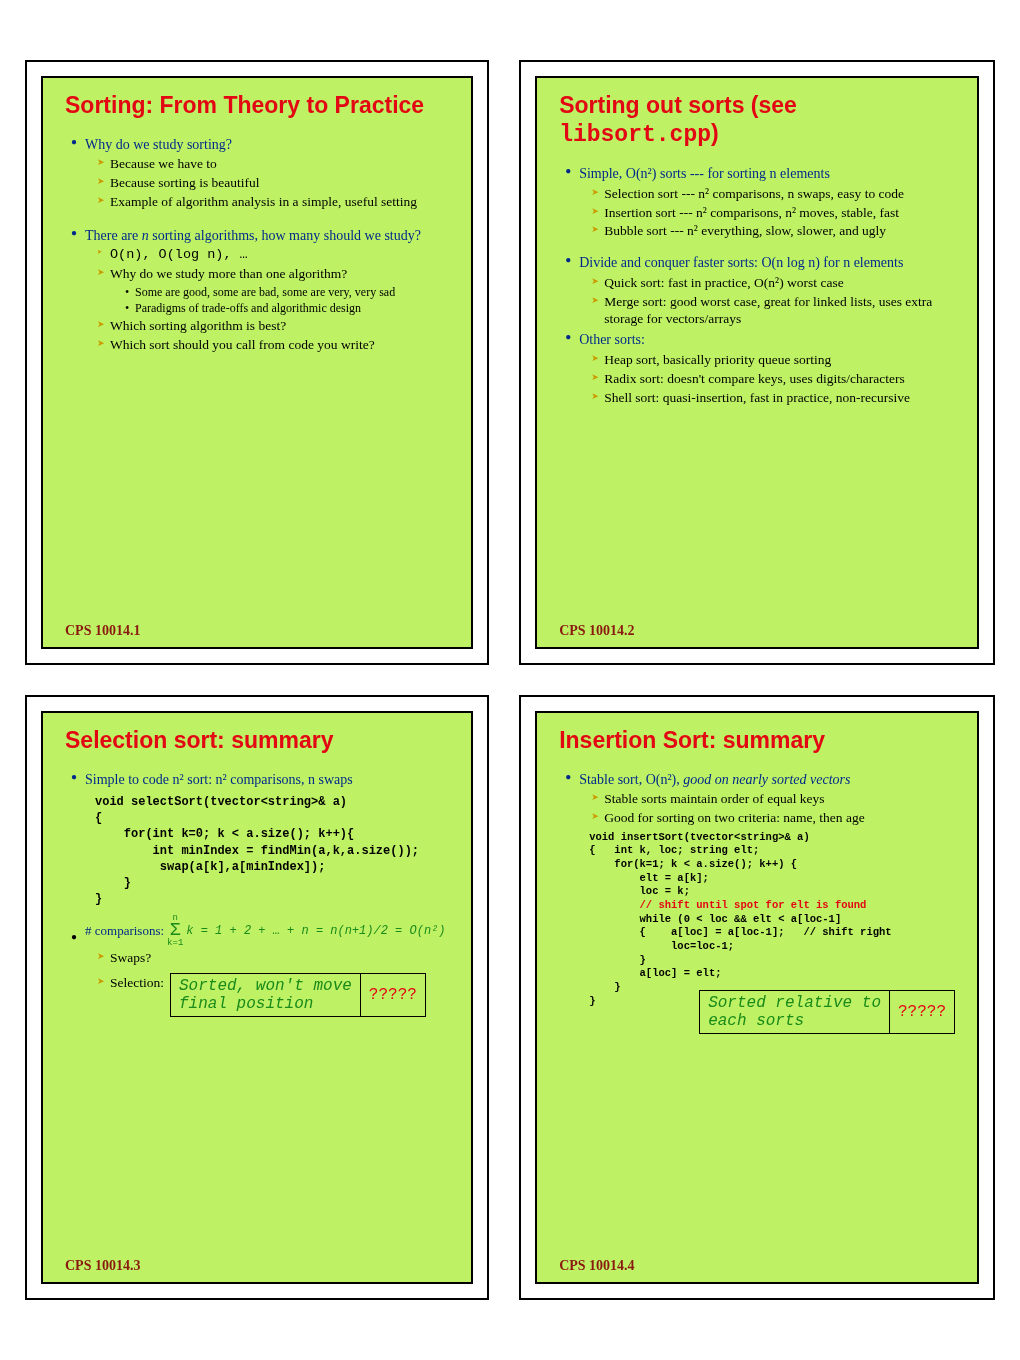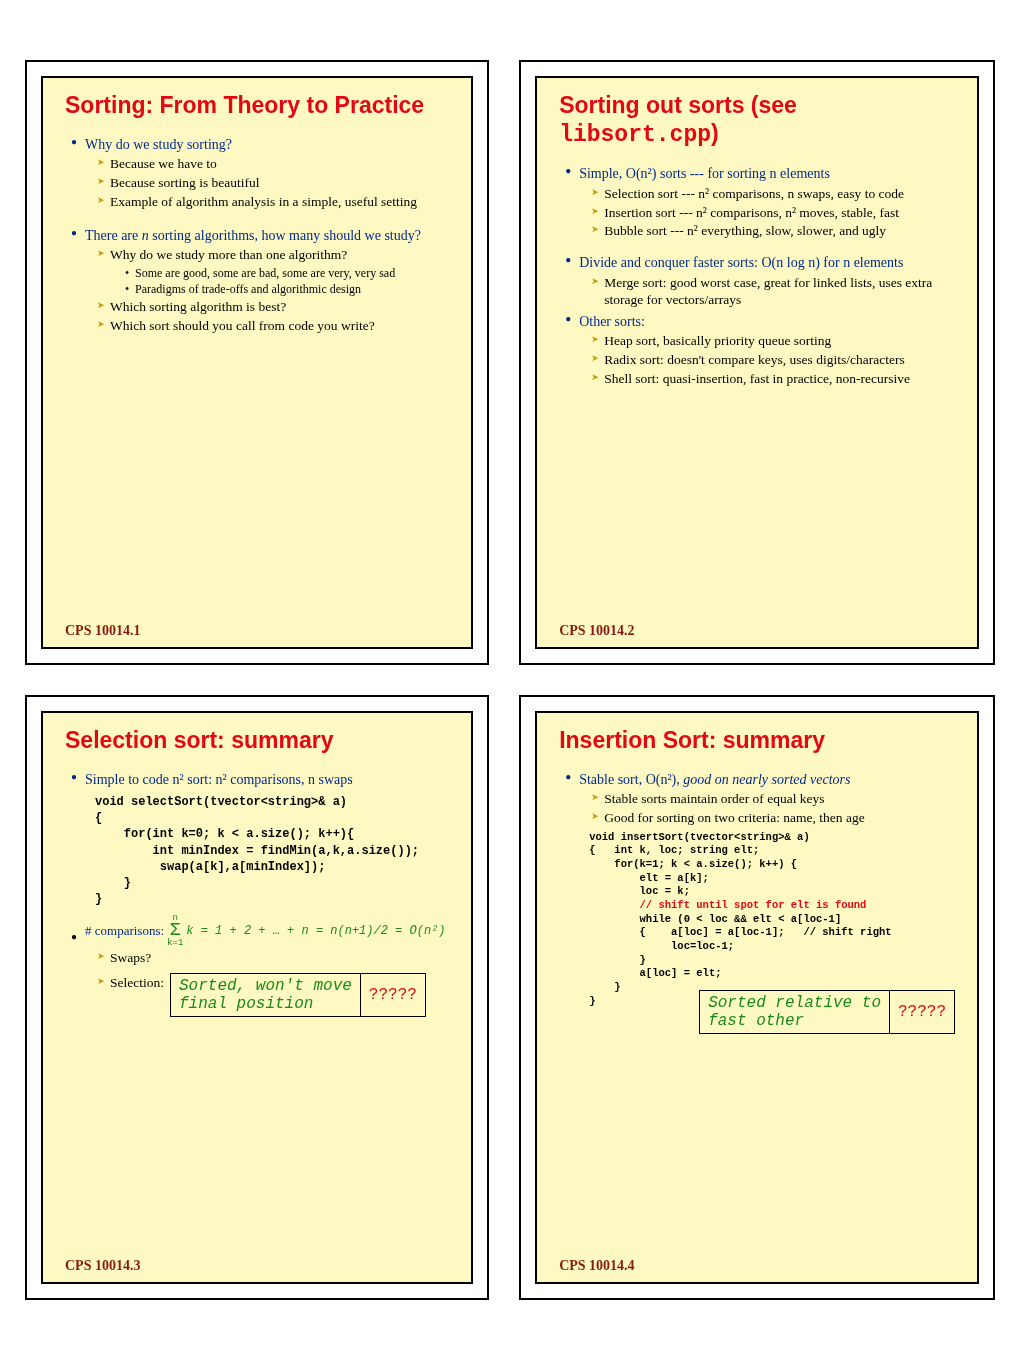--- a/index.html
+++ b/index.html
@@ -21,21 +21,21 @@
     .slide-outer {
       border: 2px solid #000;
       background: #fff;
       padding: 14px;
       display: flex;
       flex-direction: column;
       position: relative;
     }
     .slide {
       border: 2px solid #000;
-      background: #fef9c3;
+      background: #bef264;
       flex: 1;
       padding: 14px 22px 8px 22px;
       display: flex;
       flex-direction: column;
       position: relative;
       overflow: hidden;
     }
     .title {
       color: #e30613;
       font-family: Arial, Helvetica, sans-serif;
@@ -146,20 +146,21 @@
       <div class="title">Sorting: From Theory to Practice</div>
       <div class="content">
         <div class="bullet-main">Why do we study sorting?</div>
         <div class="bullet-sub">Because we have to</div>
         <div class="bullet-sub">Because sorting is beautiful</div>
         <div class="bullet-sub">Example of algorithm analysis in a simple, useful setting</div>
         <div style="height:10px"></div>
         <div class="bullet-main">
           <span>There are </span><span class="italic">n</span><span> sorting algorithms, how many should we study?</span>
         </div>
+        <div class="bullet-sub mono">O(n), O(log n), …</div>
         <div class="bullet-sub">Why do we study more than one algorithm?</div>
         <div class="bullet-sub2">Some are good, some are bad, some are very, very sad</div>
         <div class="bullet-sub2">Paradigms of trade-offs and algorithmic design</div>
         <div class="bullet-sub">Which sorting algorithm is best?</div>
         <div class="bullet-sub">Which sort should you call from code you write?</div>
       </div>
       <div class="footer">
         <span>CPS 100</span>
         <span>14.1</span>
       </div>
@@ -171,20 +172,21 @@
       <div class="title">
         <span>Sorting out sorts (see </span><span class="mono">libsort.cpp</span><span>)</span>
       </div>
       <div class="content">
         <div class="bullet-main">Simple, O(n²) sorts --- for sorting n elements</div>
         <div class="bullet-sub">Selection sort --- n² comparisons, n swaps, easy to code</div>
         <div class="bullet-sub">Insertion sort --- n² comparisons, n² moves, stable, fast</div>
         <div class="bullet-sub">Bubble sort --- n² everything, slow, slower, and ugly</div>
         <div style="height:8px"></div>
         <div class="bullet-main">Divide and conquer faster sorts: O(n log n) for n elements</div>
+        <div class="bullet-sub">Quick sort: fast in practice, O(n²) worst case</div>
         <div class="bullet-sub">Merge sort: good worst case, great for linked lists, uses extra storage for vectors/arrays</div>
         <div class="bullet-main">Other sorts:</div>
         <div class="bullet-sub">Heap sort, basically priority queue sorting</div>
         <div class="bullet-sub">Radix sort: doesn't compare keys, uses digits/characters</div>
         <div class="bullet-sub">Shell sort: quasi-insertion, fast in practice, non-recursive</div>
       </div>
       <div class="footer">
         <span>CPS 100</span>
         <span>14.2</span>
       </div>
@@ -255,21 +257,21 @@
         {    a[loc] = a[loc-1];   // shift right
              loc=loc-1;
         }
         a[loc] = elt;
     }
 }</pre>
         <table class="inv-table" style="margin-left:140px;margin-top:-22px;">
           <tbody>
               <tr>
             <td class="sorted" style="white-space:pre;width:150px;">Sorted relative to
-fast other</td>
+each sorts</td>
             <td class="q" style="width:55px;">?????</td>
           </tr>
         </tbody>
           </table>
       </div>
       <div class="footer">
         <span>CPS 100</span>
         <span>14.4</span>
       </div>
     </div>

